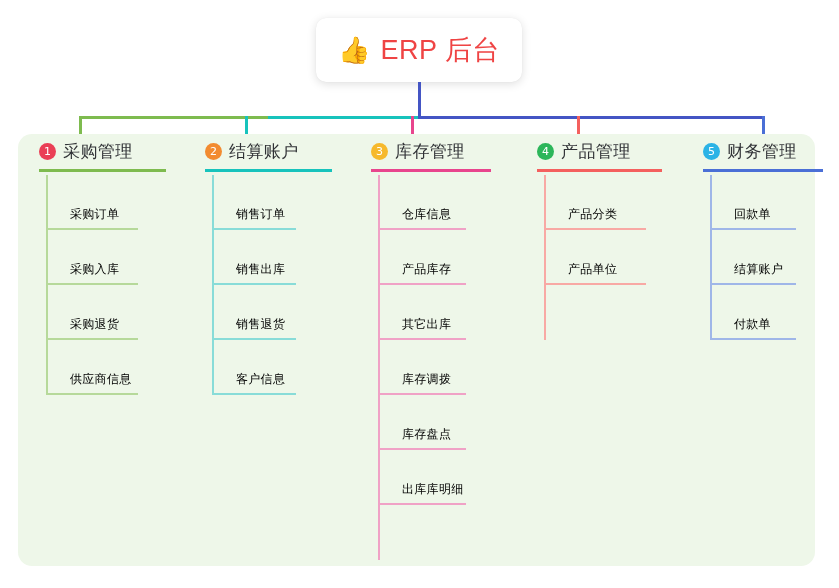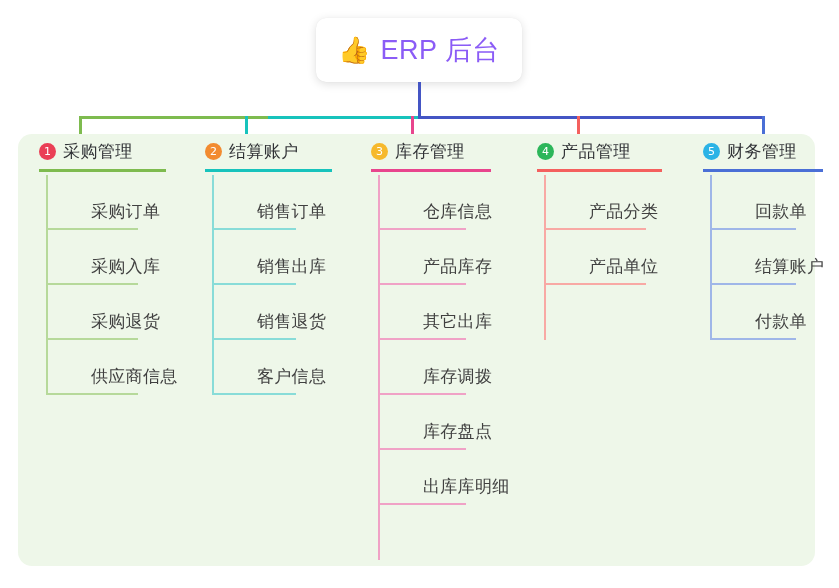--- a/index.html
+++ b/index.html
@@ -12,21 +12,21 @@
 
   
   .title-card{
     position:absolute;left:316px;top:18px;width:206px;height:64px;
     background:#ffffff;border-radius:10px;
     box-shadow:0 2px 10px rgba(0,0,0,.13),0 0 1px rgba(0,0,0,.08);
     display:flex;align-items:center;justify-content:center;gap:10px;
     box-sizing:border-box;
   }
   .title-emoji{font-size:26px;line-height:1;}
-  .title-text{font-size:27px;color:#8b5cf6;letter-spacing:.5px;white-space:nowrap;text-align:center;}
+  .title-text{font-size:27px;color:#ef4444;letter-spacing:.5px;white-space:nowrap;text-align:center;}
 
   
   .trunk{position:absolute;left:418px;top:82px;width:3px;height:36px;background:#4455c4;}
   .bus{position:absolute;height:3px;top:116px;}
   .drop{position:absolute;width:3px;top:116px;height:42px;}
 
   
   .panel{
     position:absolute;left:18px;top:134px;width:797px;height:432px;
     background:#eef7e9;border-radius:14px;
@@ -41,21 +41,21 @@
     font-family:"DejaVu Sans",sans-serif;
   }
   .col-title{font-size:17px;color:#303236;white-space:nowrap;letter-spacing:.4px;}
   .head-rule{position:absolute;left:19px;height:3px;bottom:-4px;}
 
   .col-body{position:relative;margin-top:7px;}
   .spine{position:absolute;left:26px;top:0;width:2px;}
   .leaf{position:relative;height:55px;}
   .leaf-label{
     position:absolute;left:50px;bottom:7px;
-    font-size:17px;color:#404040;white-space:nowrap;letter-spacing:.3px;margin-left:21px;
+    font-size:12px;color:#000000;white-space:nowrap;letter-spacing:.3px;
   }
   .leaf-rule{position:absolute;left:26px;bottom:0;height:2px;}
 </style>
 </head>
 <body>
 
 <div id="root">
 
   <div class="title-card">
     <span class="title-emoji">👍</span>

